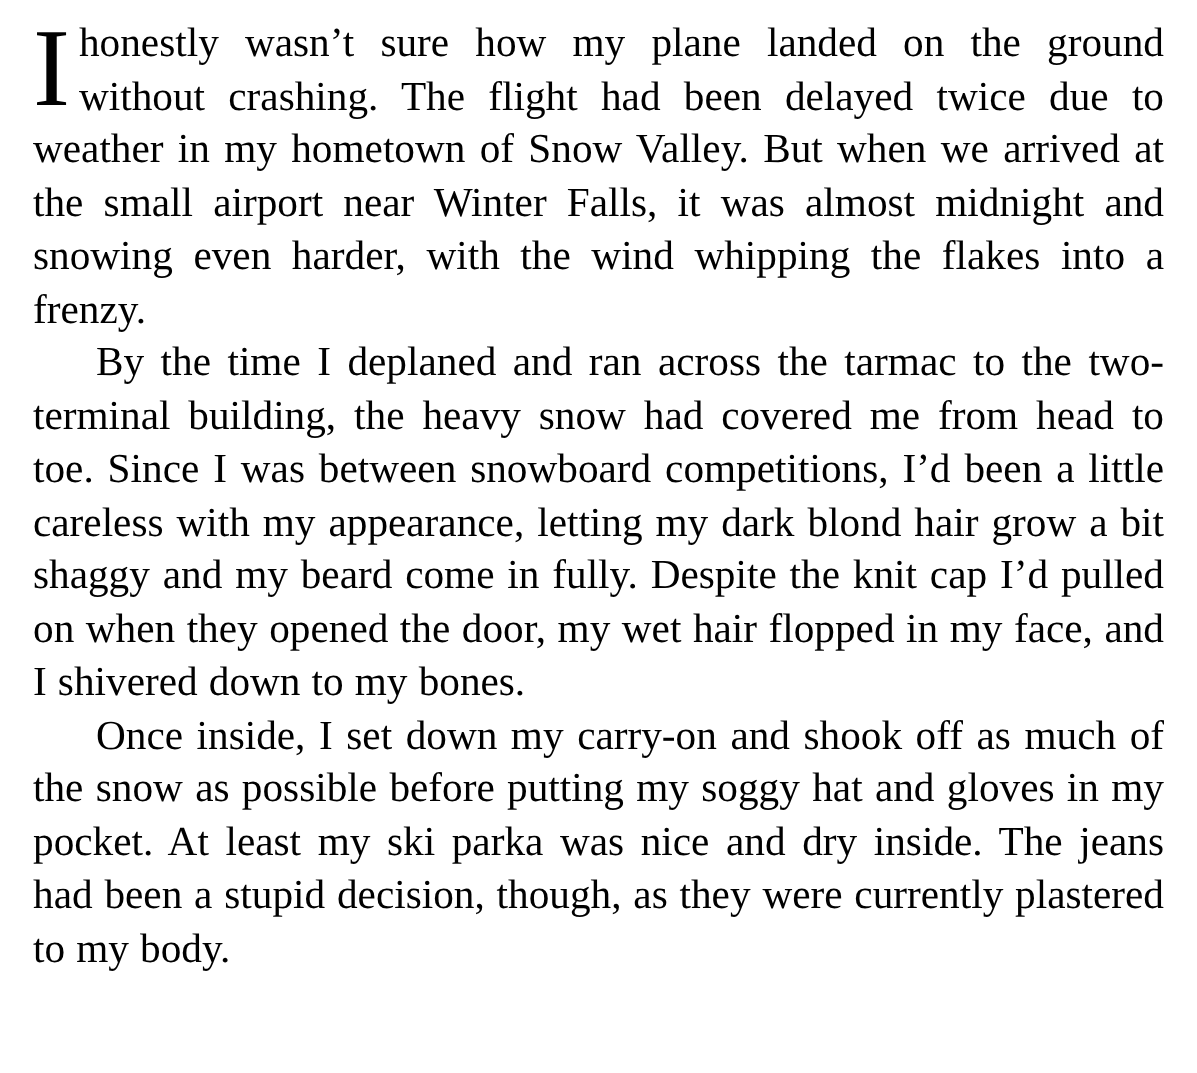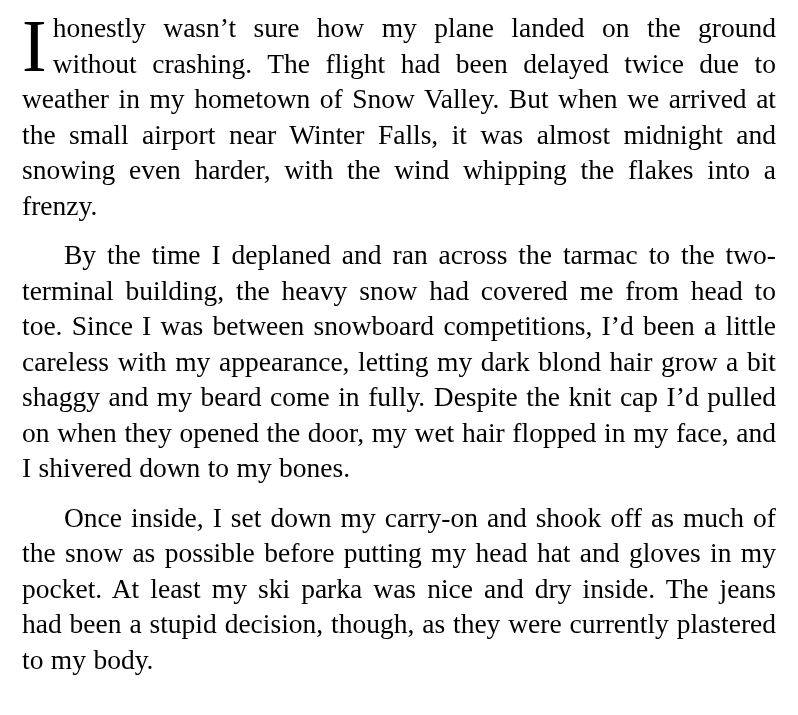--- a/index.html
+++ b/index.html
@@ -24,21 +24,20 @@
   .para {
     font-size: 27.5px;
     line-height: 35.5px;
     text-align: justify;
     text-align-last: left;
     margin: 0;
     hyphens: none;
     word-spacing: 0.02em;
   }
   .para + .para {
-    margin-top: 14px;
     text-indent: 42px;
   }
   .first-para {
     position: relative;
   }
   .dropcap {
     float: left;
     font-family: "Liberation Serif", "DejaVu Serif", serif;
     font-size: 74px;
     line-height: 0.82;
@@ -49,15 +48,15 @@
 </style>
 </head>
 <body>
 
 <div class="page">
 
   <p class="para first-para"><span class="dropcap">I</span><span>honestly wasn’t sure how my plane landed on the ground without crashing. The flight had been delayed twice due to weather in my hometown of Snow Valley. But when we arrived at the small airport near Winter Falls, it was almost midnight and snowing even harder, with the wind whipping the flakes into a frenzy.</span></p>
 
   <p class="para">By the time I deplaned and ran across the tarmac to the two-terminal building, the heavy snow had covered me from head to toe. Since I was between snowboard competitions, I’d been a little careless with my appearance, letting my dark blond hair grow a bit shaggy and my beard come in fully. Despite the knit cap I’d pulled on when they opened the door, my wet hair flopped in my face, and I shivered down to my bones.</p>
 
-  <p class="para">Once inside, I set down my carry-on and shook off as much of the snow as possible before putting my head hat and gloves in my pocket. At least my ski parka was nice and dry inside. The jeans had been a stupid decision, though, as they were currently plastered to my body.</p>
+  <p class="para">Once inside, I set down my carry-on and shook off as much of the snow as possible before putting my soggy hat and gloves in my pocket. At least my ski parka was nice and dry inside. The jeans had been a stupid decision, though, as they were currently plastered to my body.</p>
 
 </div>
 
 </body></html>

